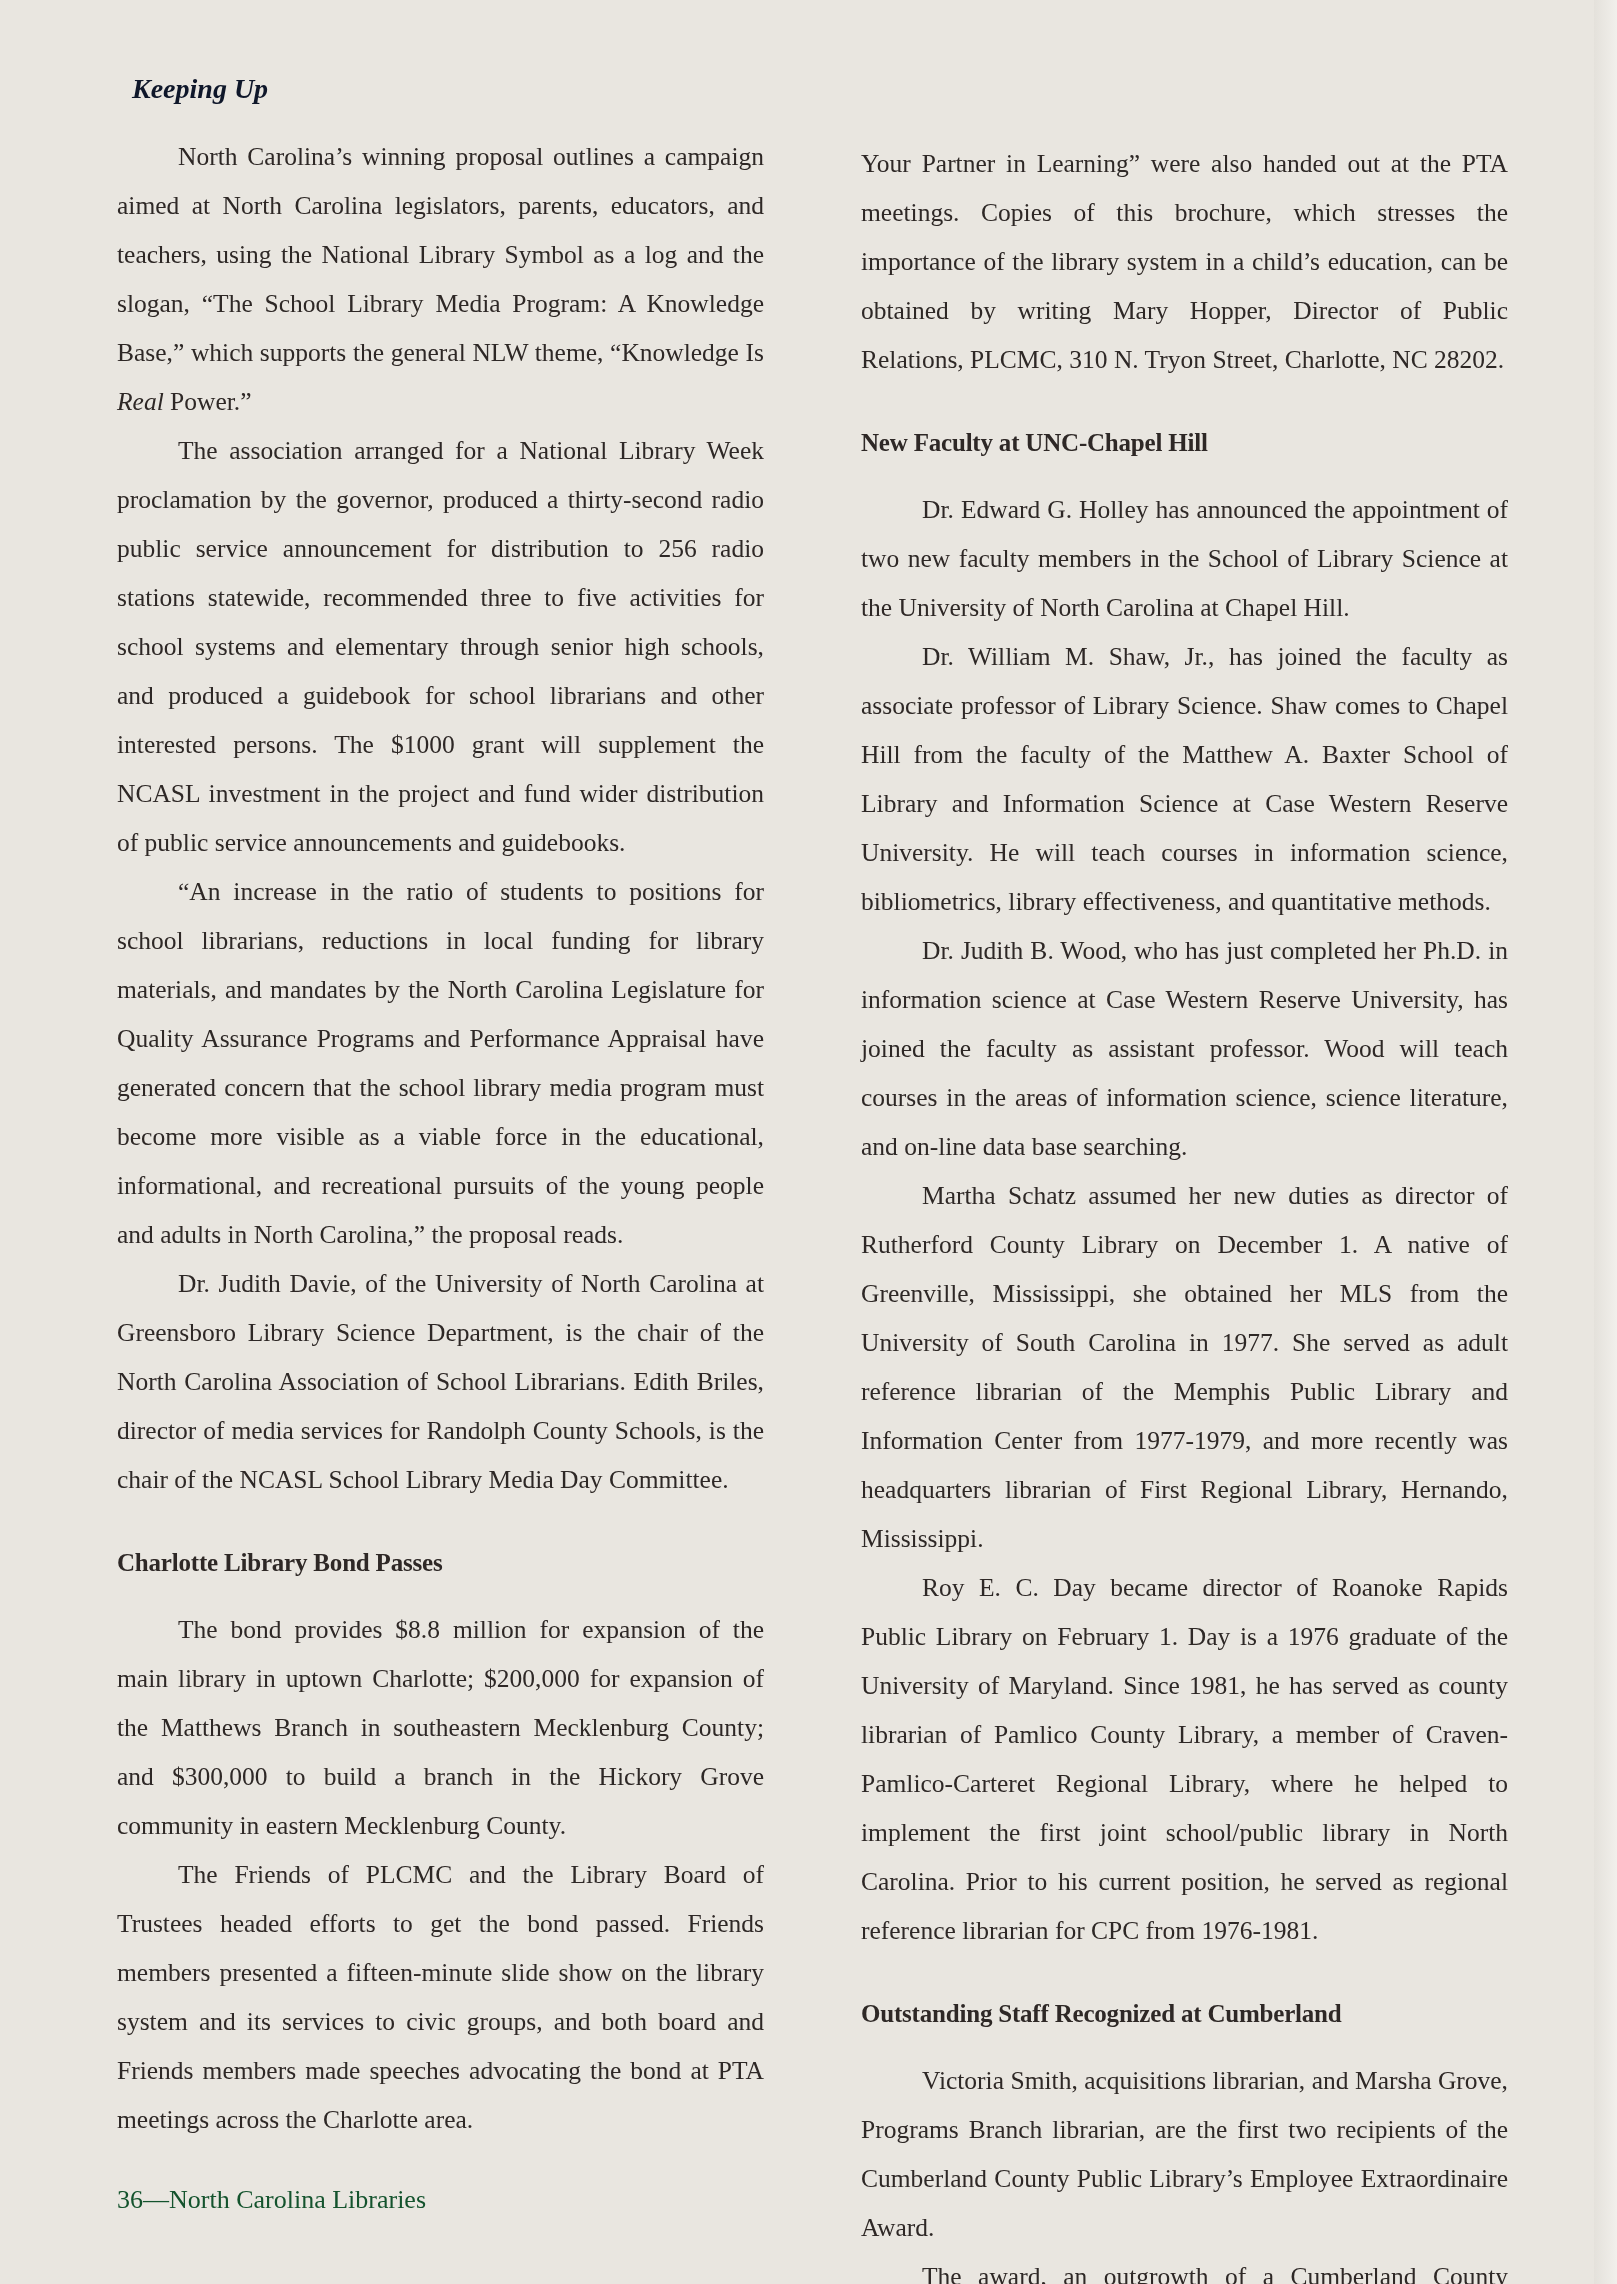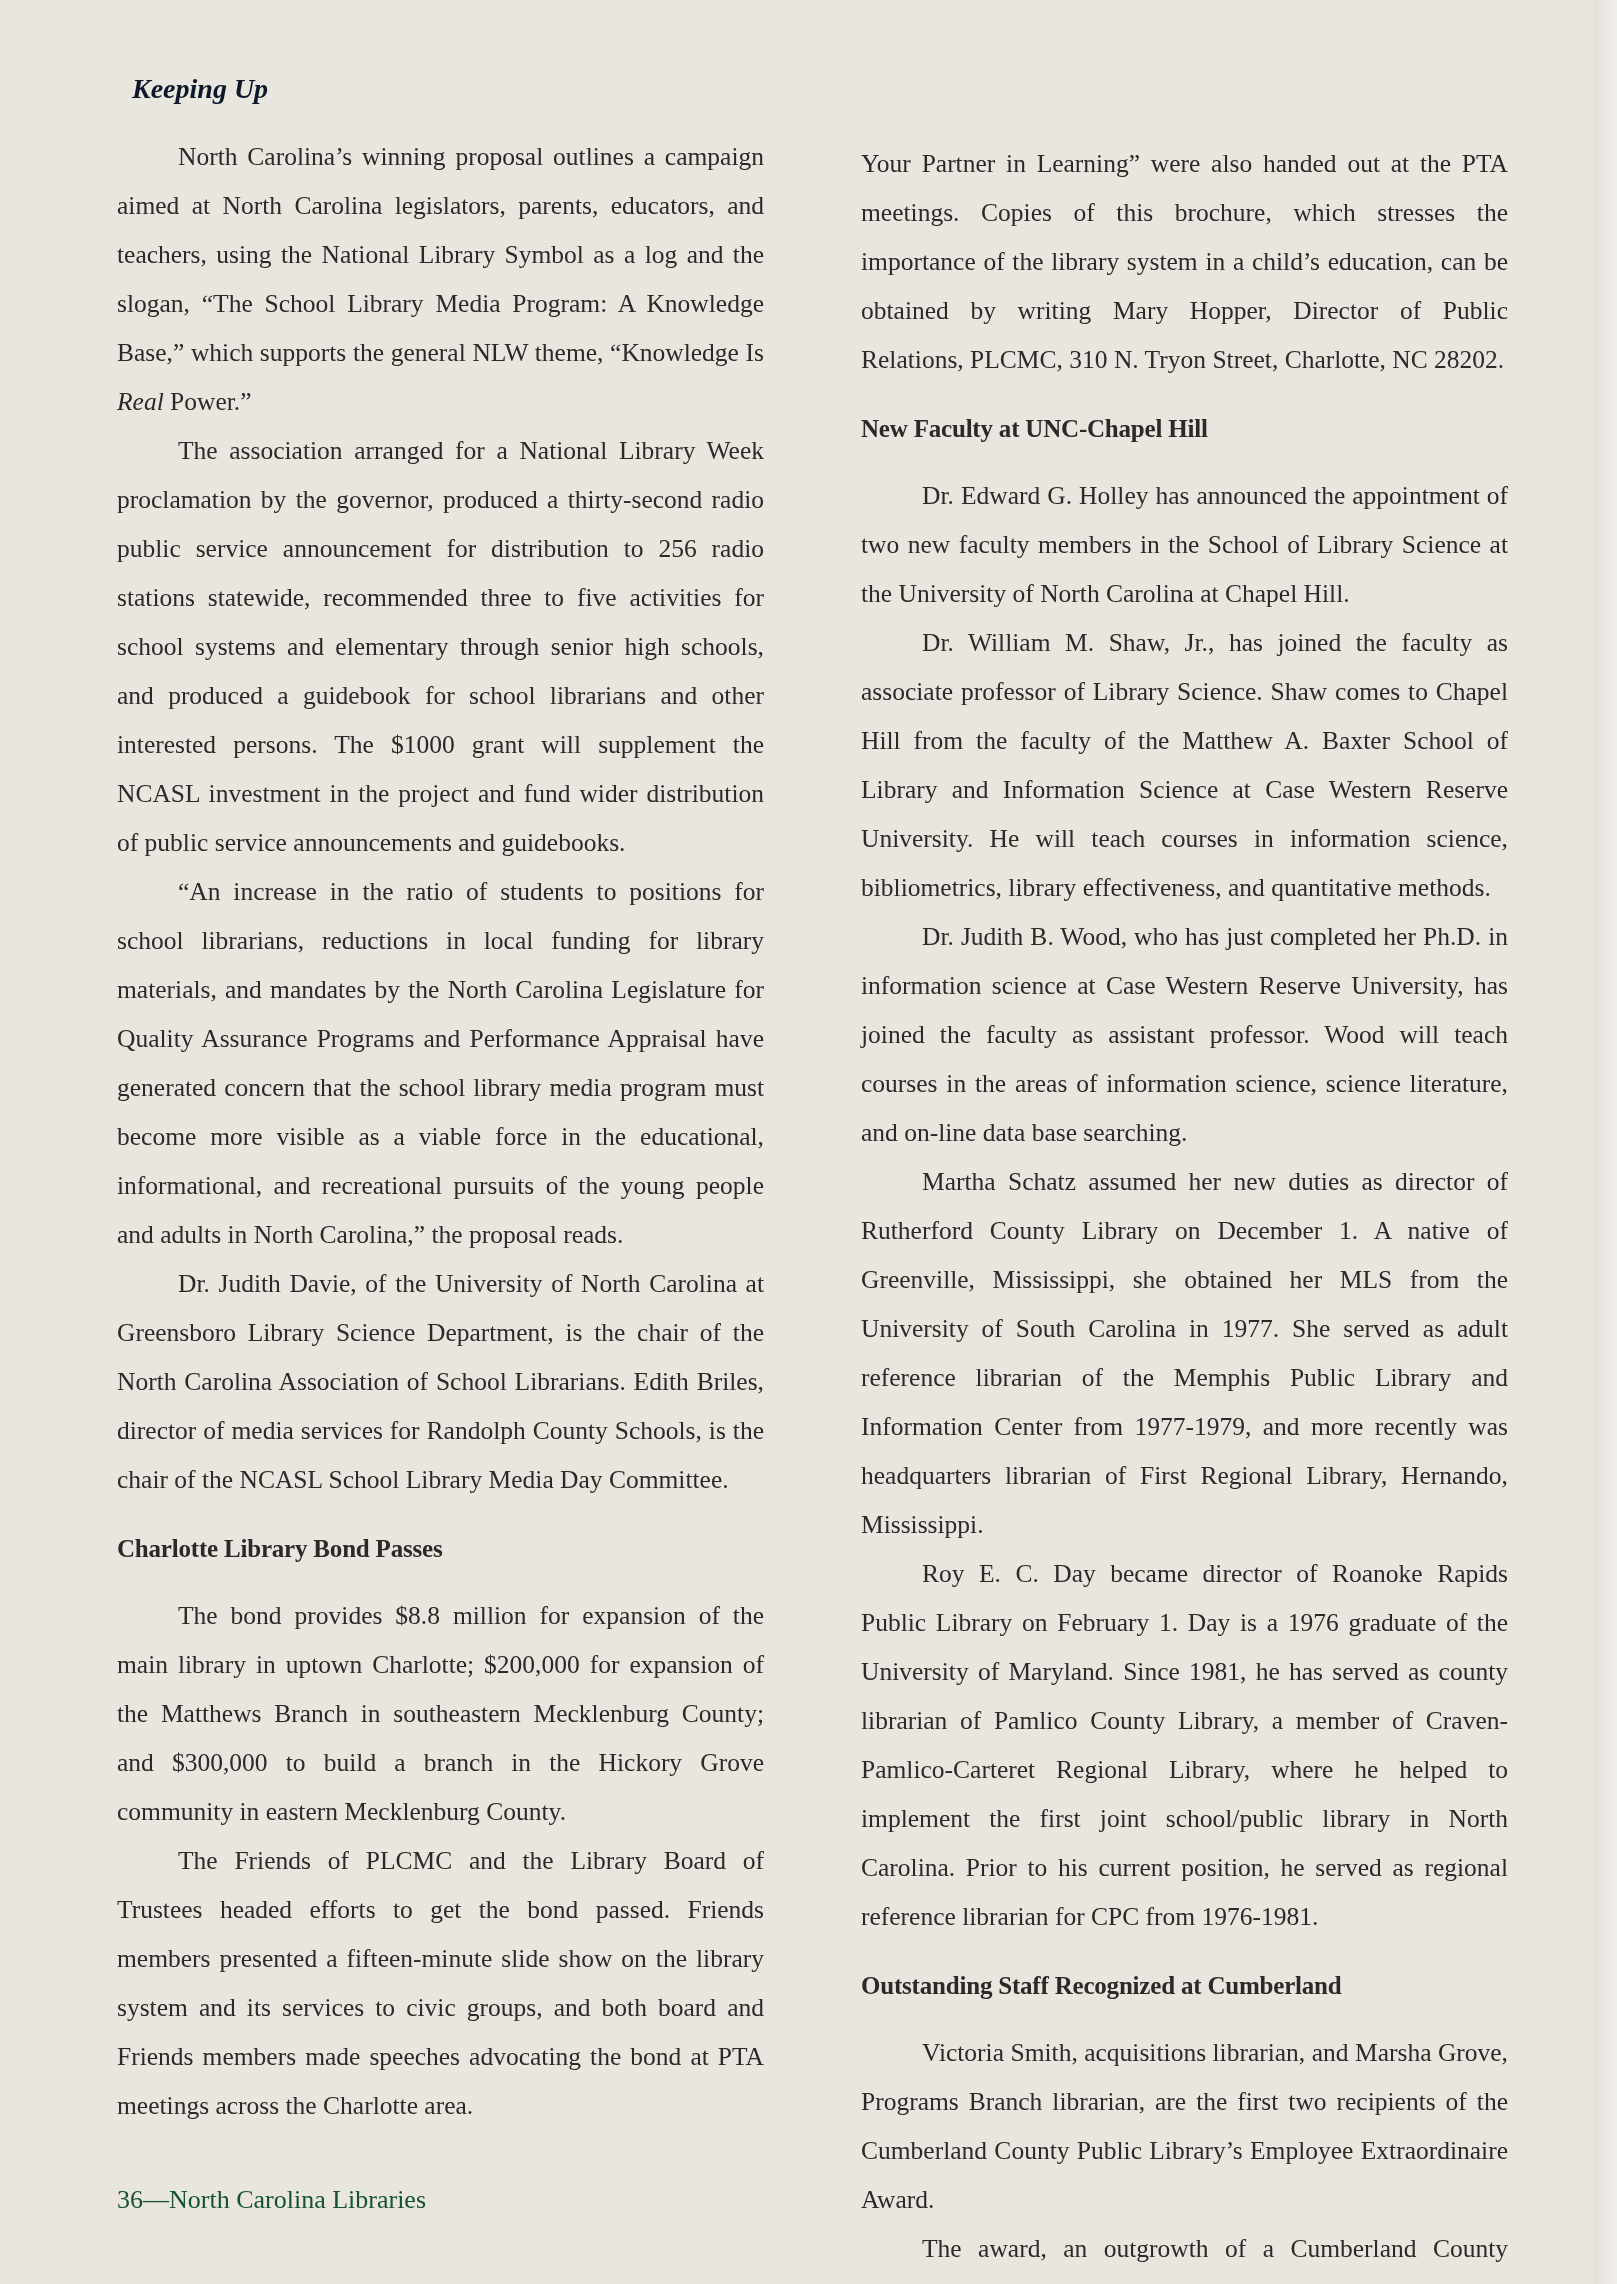--- a/index.html
+++ b/index.html
@@ -27,21 +27,21 @@
   .para {
     margin: 0; font-size: 25.5px; line-height: 49px;
     text-align: justify; text-indent: 61px;
     hyphens: manual;
   }
   .para.no-indent { text-indent: 0; }
   .heading {
     margin: 0; font-size: 25px; line-height: 36px; font-weight: bold;
     letter-spacing: -0.2px;
   }
-  .heading.h-mid { margin-top: 27px; margin-bottom: 24px; }
+  .heading.h-mid { margin-top: 41px; margin-bottom: 24px; }
   .folio {
     position: absolute; left: 117px; top: 2185px;
     font-size: 26px; color: #14532d;
   }
   em { font-style: italic; }
 </style>
 </head>
 <body>
 
 <div class="page-edge"></div>

